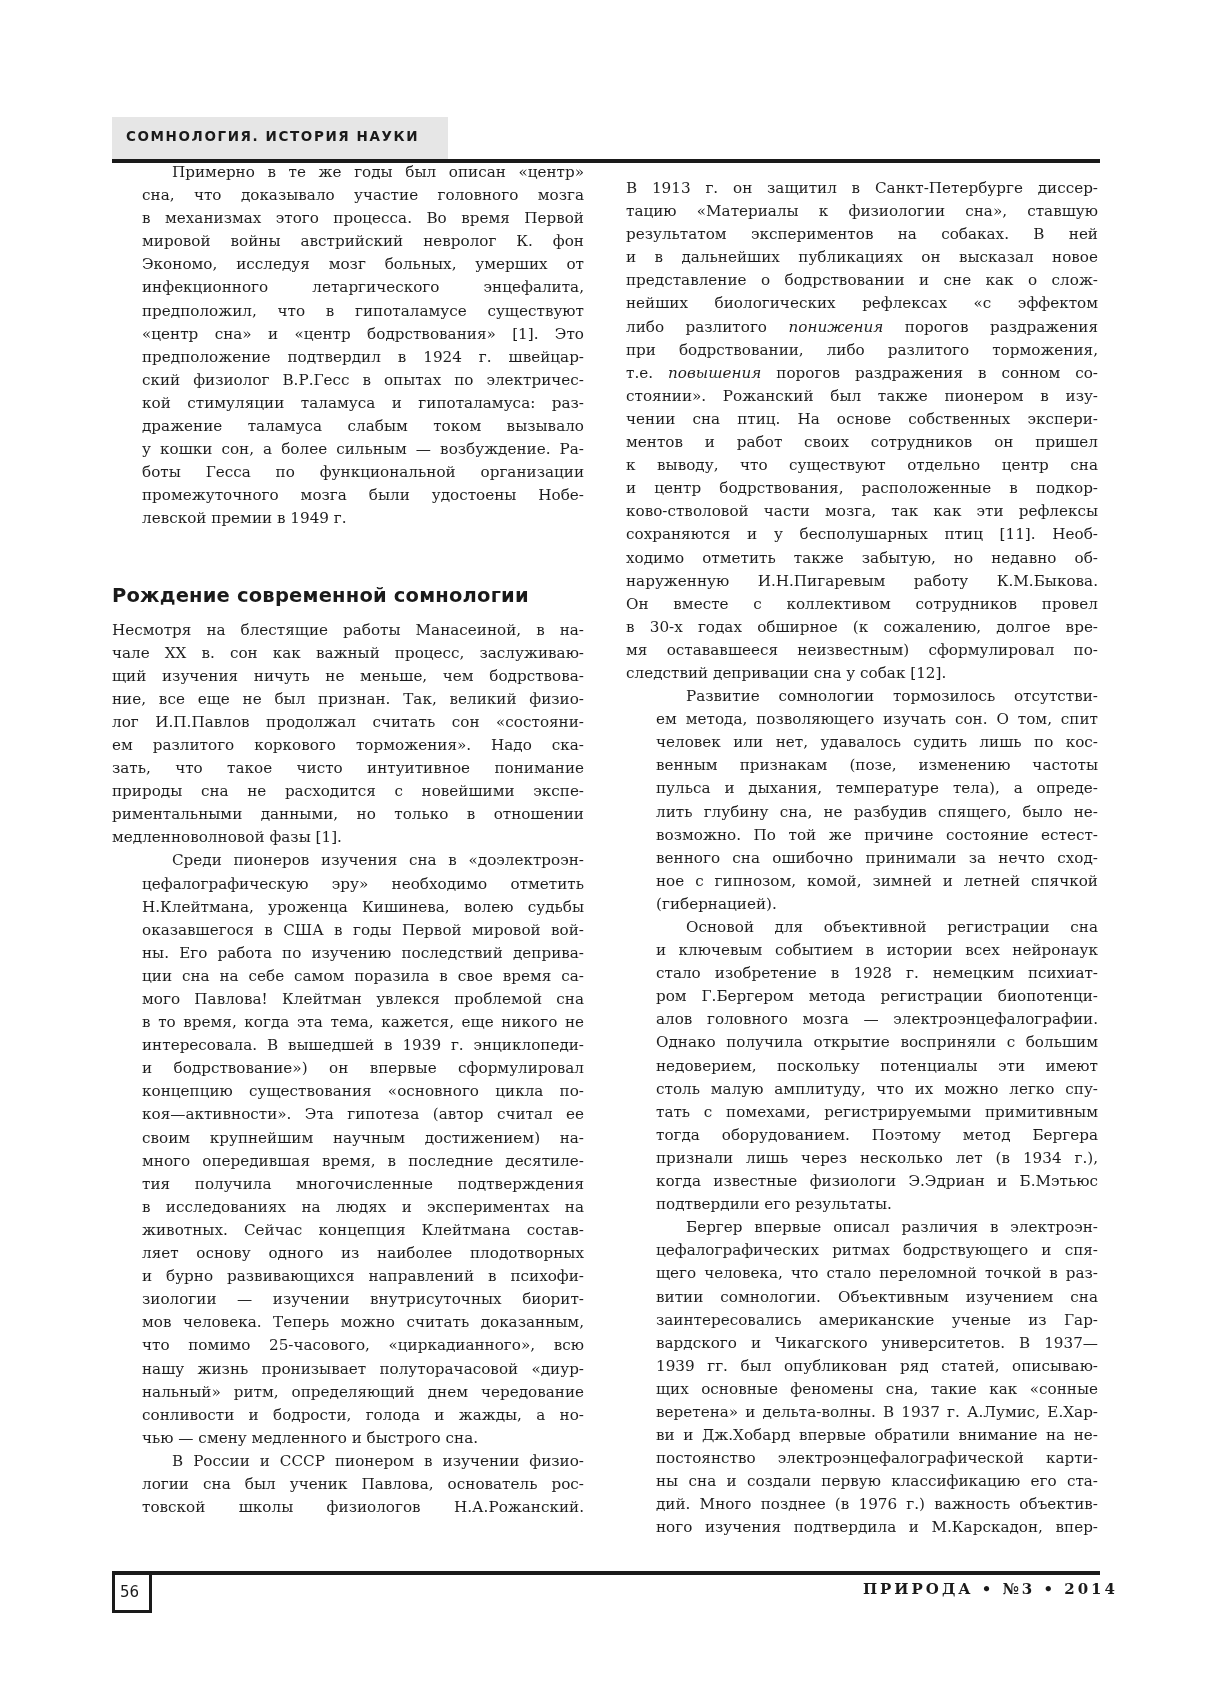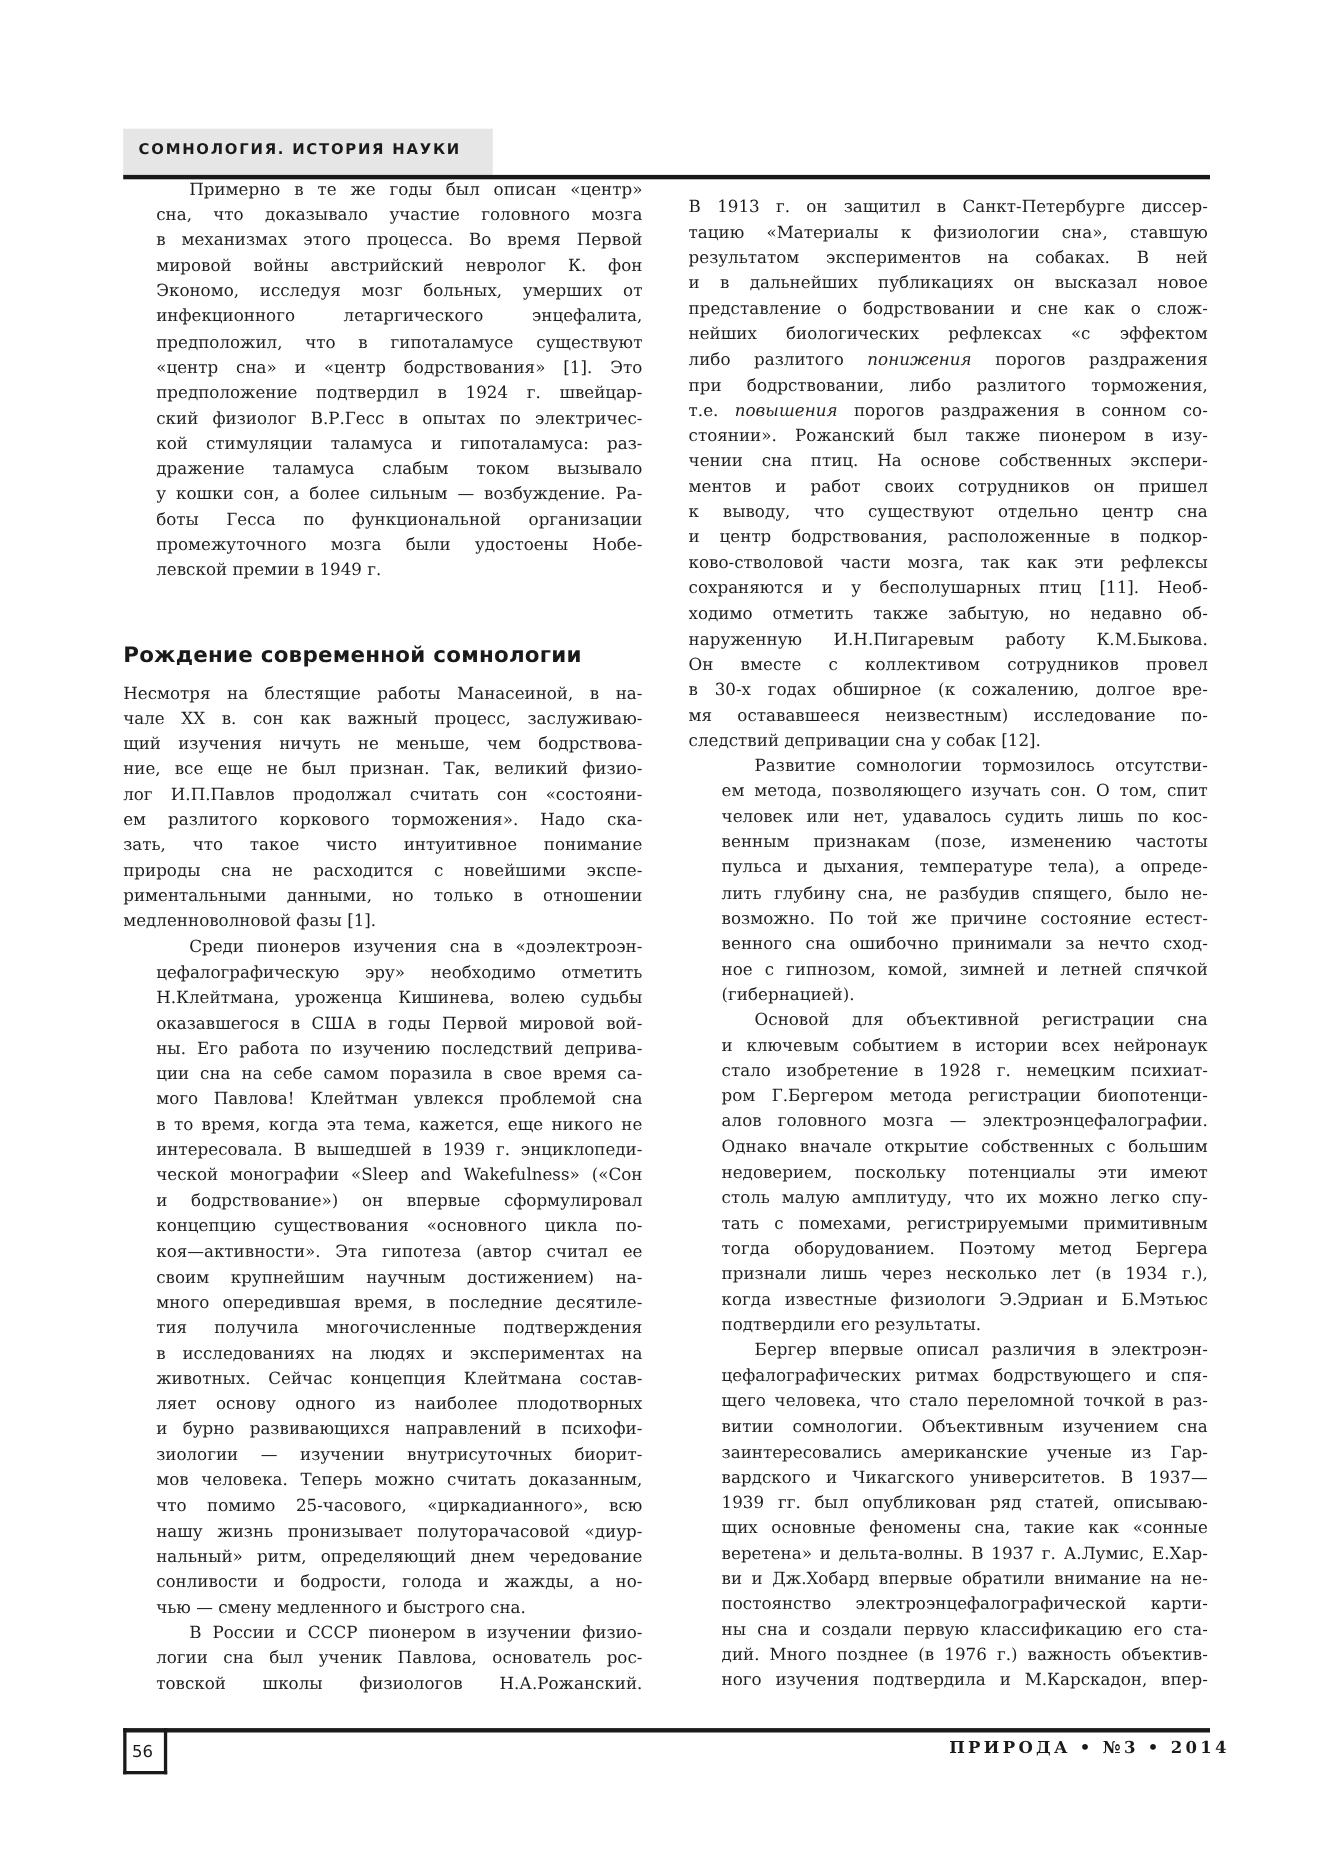--- a/index.html
+++ b/index.html
@@ -107,21 +107,20 @@
     <p class="para">
       <span class="line" style="padding-left:30px">Среди пионеров изучения сна в «доэлектроэн-</span>
       <span class="line">цефалографическую эру» необходимо отметить</span>
       <span class="line">Н.Клейтмана, уроженца Кишинева, волею судьбы</span>
       <span class="line">оказавшегося в США в годы Первой мировой вой-</span>
       <span class="line">ны. Его работа по изучению последствий деприва-</span>
       <span class="line">ции сна на себе самом поразила в свое время са-</span>
       <span class="line">мого Павлова! Клейтман увлекся проблемой сна</span>
       <span class="line">в то время, когда эта тема, кажется, еще никого не</span>
       <span class="line">интересовала. В вышедшей в 1939 г. энциклопеди-</span>
-      <span class="line">ческой монографии «Sleep and Wakefulness» («Сон</span>
       <span class="line">и бодрствование») он впервые сформулировал</span>
       <span class="line">концепцию существования «основного цикла по-</span>
       <span class="line">коя—активности». Эта гипотеза (автор считал ее</span>
       <span class="line">своим крупнейшим научным достижением) на-</span>
       <span class="line">много опередившая время, в последние десятиле-</span>
       <span class="line">тия получила многочисленные подтверждения</span>
       <span class="line">в исследованиях на людях и экспериментах на</span>
       <span class="line">животных. Сейчас концепция Клейтмана состав-</span>
       <span class="line">ляет основу одного из наиболее плодотворных</span>
       <span class="line">и бурно развивающихся направлений в психофи-</span>
@@ -156,21 +155,21 @@
       <span class="line">чении сна птиц. На основе собственных экспери-</span>
       <span class="line">ментов и работ своих сотрудников он пришел</span>
       <span class="line">к выводу, что существуют отдельно центр сна</span>
       <span class="line">и центр бодрствования, расположенные в подкор-</span>
       <span class="line">ково-стволовой части мозга, так как эти рефлексы</span>
       <span class="line">сохраняются и у бесполушарных птиц [11]. Необ-</span>
       <span class="line">ходимо отметить также забытую, но недавно об-</span>
       <span class="line">наруженную И.Н.Пигаревым работу К.М.Быкова.</span>
       <span class="line">Он вместе с коллективом сотрудников провел</span>
       <span class="line">в 30-х годах обширное (к сожалению, долгое вре-</span>
-      <span class="line">мя остававшееся неизвестным) исследование по-</span>
+      <span class="line">мя остававшееся неизвестным) сформулировал по-</span>
       <span class="line last">следствий депривации сна у собак [12].</span>
     </p>
 
     <p class="para">
       <span class="line" style="padding-left:30px">Развитие сомнологии тормозилось отсутстви-</span>
       <span class="line">ем метода, позволяющего изучать сон. О том, спит</span>
       <span class="line">человек или нет, удавалось судить лишь по кос-</span>
       <span class="line">венным признакам (позе, изменению частоты</span>
       <span class="line">пульса и дыхания, температуре тела), а опреде-</span>
       <span class="line">лить глубину сна, не разбудив спящего, было не-</span>
@@ -179,21 +178,21 @@
       <span class="line">ное с гипнозом, комой, зимней и летней спячкой</span>
       <span class="line last">(гибернацией).</span>
     </p>
 
     <p class="para">
       <span class="line" style="padding-left:30px">Основой для объективной регистрации сна</span>
       <span class="line">и ключевым событием в истории всех нейронаук</span>
       <span class="line">стало изобретение в 1928 г. немецким психиат-</span>
       <span class="line">ром Г.Бергером метода регистрации биопотенци-</span>
       <span class="line">алов головного мозга — электроэнцефалографии.</span>
-      <span class="line">Однако вначале открытие собственных с большим</span>
+      <span class="line">Однако получила открытие восприняли с большим</span>
       <span class="line">недоверием, поскольку потенциалы эти имеют</span>
       <span class="line">столь малую амплитуду, что их можно легко спу-</span>
       <span class="line">тать с помехами, регистрируемыми примитивным</span>
       <span class="line">тогда оборудованием. Поэтому метод Бергера</span>
       <span class="line">признали лишь через несколько лет (в 1934 г.),</span>
       <span class="line">когда известные физиологи Э.Эдриан и Б.Мэтьюс</span>
       <span class="line last">подтвердили его результаты.</span>
     </p>
 
     <p class="para">

